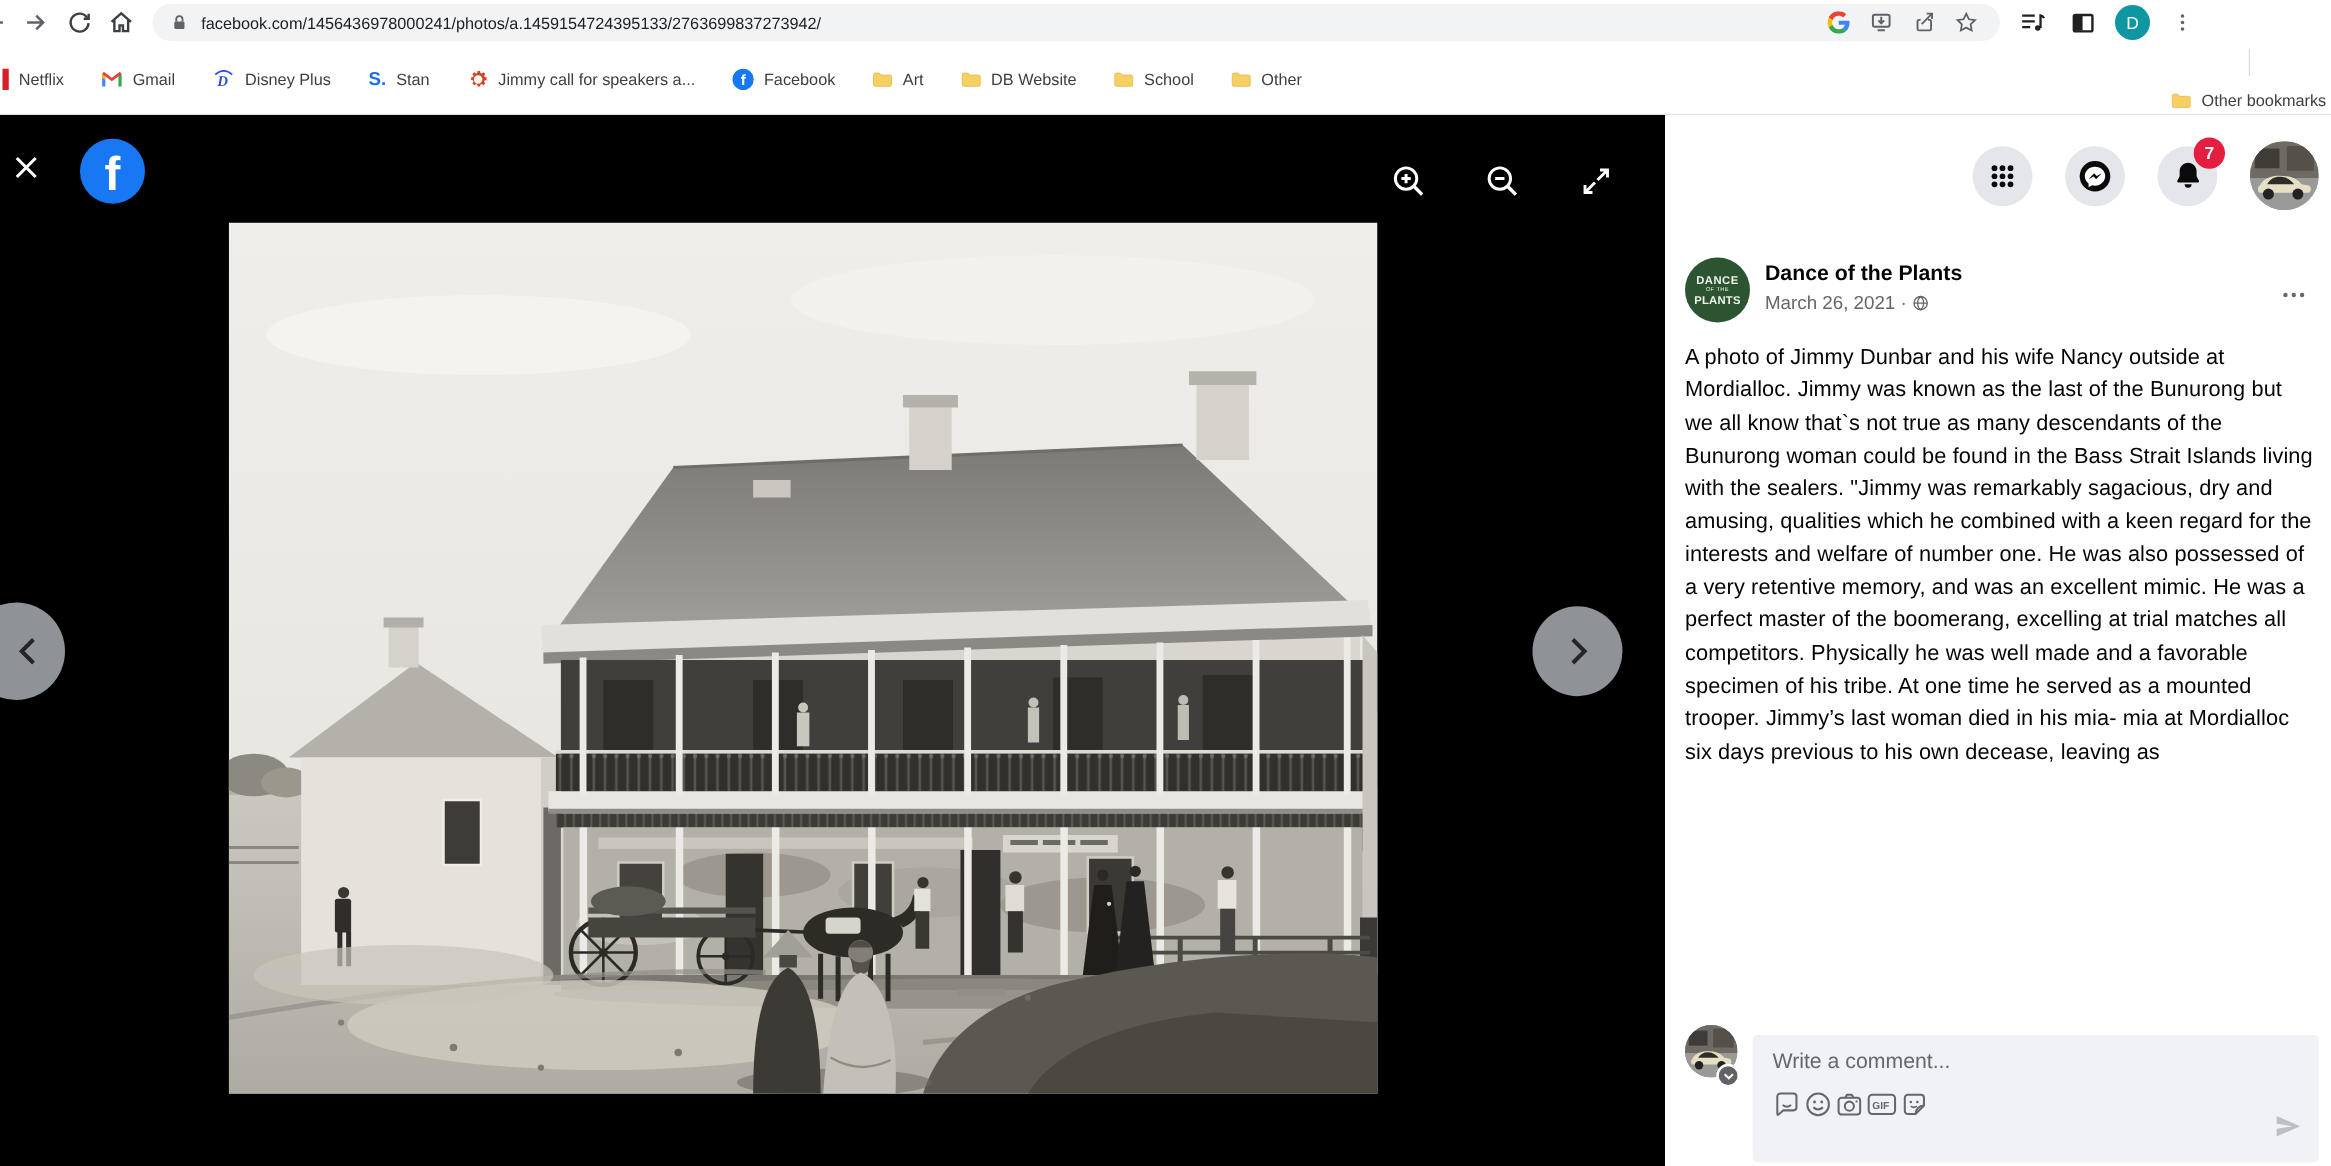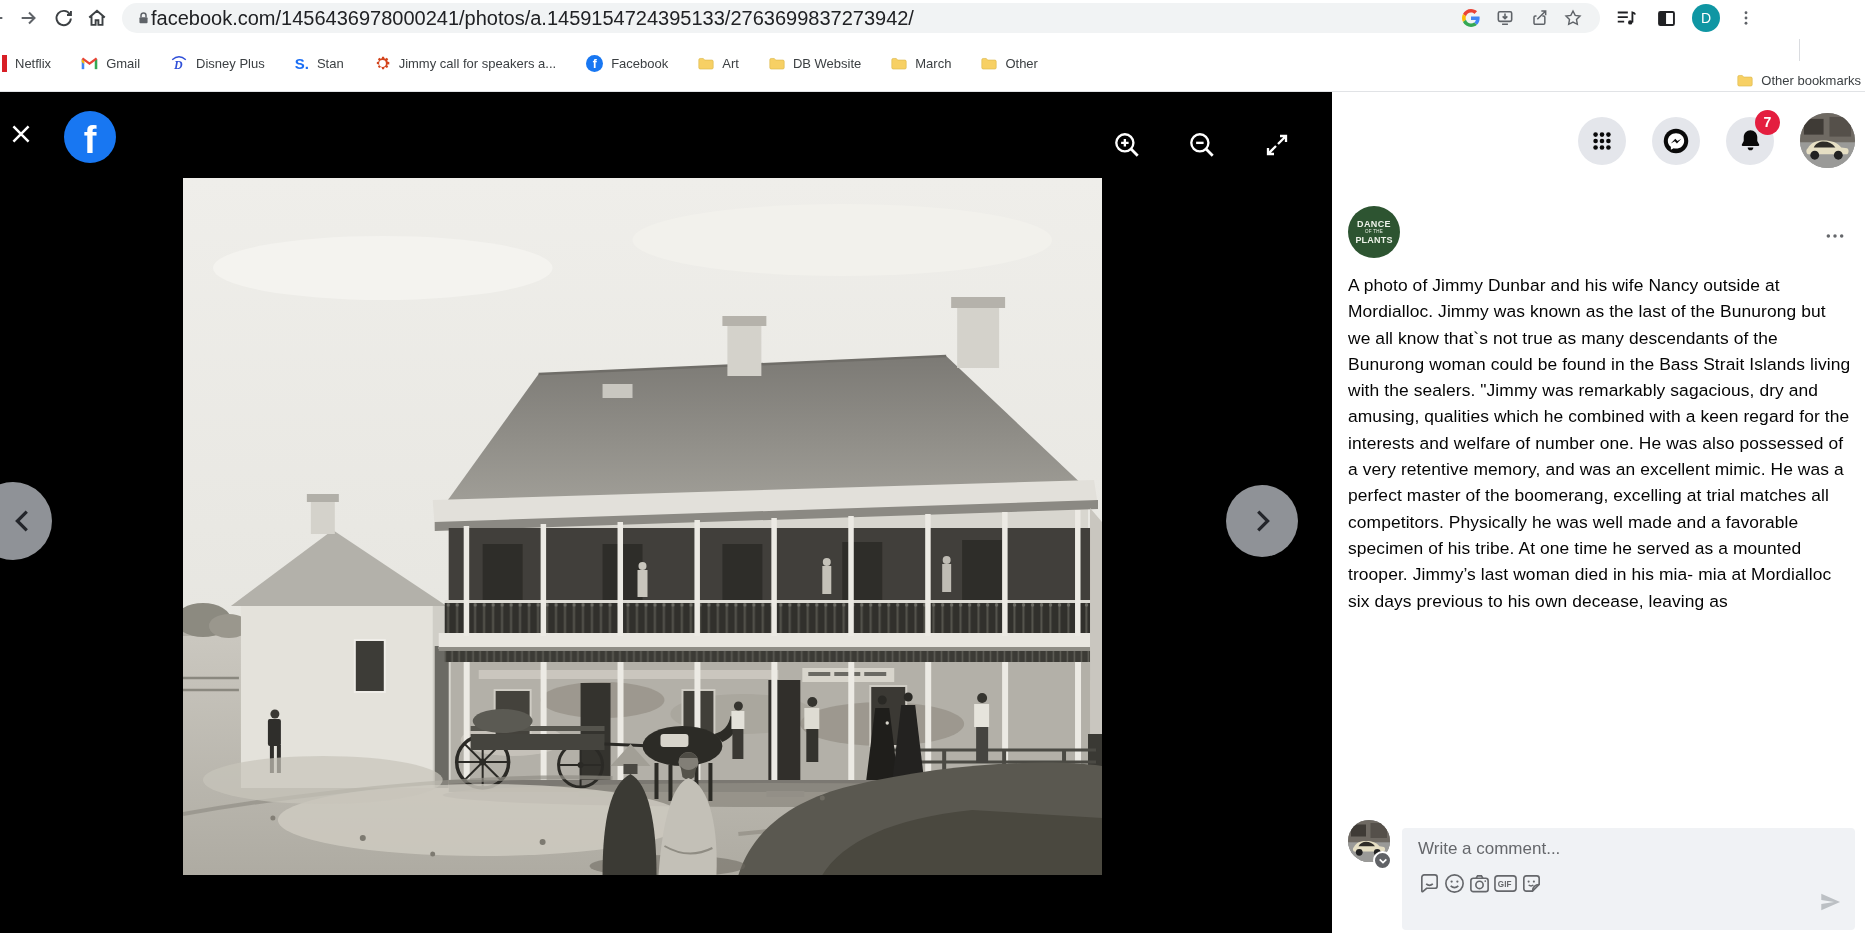--- a/index.html
+++ b/index.html
@@ -6,21 +6,21 @@
   html,body { width:1865px; height:933px; overflow:hidden; background:#fff;
     font-family:"Liberation Sans", sans-serif; }
 
   
   .toolbar { height:36px; background:#fff; display:flex; align-items:center; overflow:hidden; padding-right:6px; }
   .nav-btn { width:34px; height:34px; display:flex; align-items:center; justify-content:center; flex:0 0 auto; border-radius:50%; }
   .nav-btn svg { display:block; }
   .back-btn { margin-left:-22px; }
   .addr-pill { flex:0 0 auto; width:1478px; height:30px; margin-left:8px; background:#f1f3f4; border-radius:15px;
     display:flex; align-items:center; padding:0 10px 0 14px; }
-  .url-text { flex:1; font-size:20px; color:#202124; white-space:nowrap; overflow:hidden; }
+  .url-text { flex:1; font-size:13px; color:#202124; margin-left:10px; white-space:nowrap; overflow:hidden; }
   .pill-ic { width:34px; height:28px; display:flex; align-items:center; justify-content:center; flex:0 0 auto; }
   .tb-right { display:flex; align-items:center; margin-left:10px; gap:8px; }
   .tb-ic { width:32px; height:32px; display:flex; align-items:center; justify-content:center; }
   .avatar-d { width:28px; height:28px; border-radius:50%; background:#0f96a3; color:#fff; font-size:14px;
     display:flex; align-items:center; justify-content:center; }
 
   
   .bookmarks { height:56px; background:#fff; border-bottom:1px solid #e1e3e6; display:flex; align-items:center;
     gap:30px; padding-left:2px; overflow:hidden; }
   .bm { display:flex; align-items:center; gap:8px; flex:0 0 auto; cursor:default; }
@@ -218,21 +218,21 @@
   <div class="bm">
     <svg width="16" height="13" viewBox="0 0 20 16">
         <path fill="#f7d064" stroke="#ddba4e" stroke-width="0.8" d="M1 3.4c0-1 .7-1.7 1.6-1.7h4l1.8 2h9c.9 0 1.6.7 1.6 1.6v8c0 1-.7 1.6-1.6 1.6H2.6c-.9 0-1.6-.7-1.6-1.6z"></path>
       </svg>
     <span class="bm-label">DB Website</span>
   </div>
   <div class="bm">
     <svg width="16" height="13" viewBox="0 0 20 16">
         <path fill="#f7d064" stroke="#ddba4e" stroke-width="0.8" d="M1 3.4c0-1 .7-1.7 1.6-1.7h4l1.8 2h9c.9 0 1.6.7 1.6 1.6v8c0 1-.7 1.6-1.6 1.6H2.6c-.9 0-1.6-.7-1.6-1.6z"></path>
       </svg>
-    <span class="bm-label">March</span>
+    <span class="bm-label">School</span>
   </div>
   <div class="bm">
     <svg width="16" height="13" viewBox="0 0 20 16">
         <path fill="#f7d064" stroke="#ddba4e" stroke-width="0.8" d="M1 3.4c0-1 .7-1.7 1.6-1.7h4l1.8 2h9c.9 0 1.6.7 1.6 1.6v8c0 1-.7 1.6-1.6 1.6H2.6c-.9 0-1.6-.7-1.6-1.6z"></path>
       </svg>
     <span class="bm-label">Other</span>
   </div>
   <div class="bm-right">
     <div class="bm-sep"></div>
     <div class="bm">
@@ -521,20 +521,30 @@
           </svg>
       </div>
     </div>
 
     <div class="post-head">
       <div class="post-avatar">
         <span class="pa-l1">DANCE</span>
         <span class="pa-l2">OF THE</span>
         <span class="pa-l3">PLANTS</span>
       </div>
+      <div class="ph-text">
+        <div class="author">Dance of the Plants</div>
+        <div class="date-row">
+          <span>March 26, 2021 ·</span>
+          <svg width="13" height="13" viewBox="0 0 16 16">
+              <circle cx="8" cy="8" r="6.5" fill="none" stroke="#65676b" stroke-width="1.4"></circle>
+              <path d="M1.5 8h13M8 1.5c-2 1.8-3 3.9-3 6.5s1 4.7 3 6.5c2-1.8 3-3.9 3-6.5s-1-4.7-3-6.5z" fill="none" stroke="#65676b" stroke-width="1.2"></path>
+            </svg>
+        </div>
+      </div>
       <div class="dots-btn">
         <svg width="20" height="20" viewBox="0 0 24 24">
             <circle cx="4" cy="12" r="2.1" fill="#65676b"></circle>
             <circle cx="12" cy="12" r="2.1" fill="#65676b"></circle>
             <circle cx="20" cy="12" r="2.1" fill="#65676b"></circle>
           </svg>
       </div>
     </div>
 
     <div class="post-body">A photo of Jimmy Dunbar and his wife Nancy outside at Mordialloc. Jimmy was known as the last of the Bunurong but we all know that`s not true as many descendants of the Bunurong woman could be found in the Bass Strait Islands living with the sealers. "Jimmy was remarkably sagacious, dry and amusing, qualities which he combined with a keen regard for the interests and welfare of number one. He was also possessed of a very retentive memory, and was an excellent mimic. He was a perfect master of the boomerang, excelling at trial matches all competitors. Physically he was well made and a favorable specimen of his tribe. At one time he served as a mounted trooper. Jimmy’s last woman died in his mia- mia at Mordialloc six days previous to his own decease, leaving as</div>

